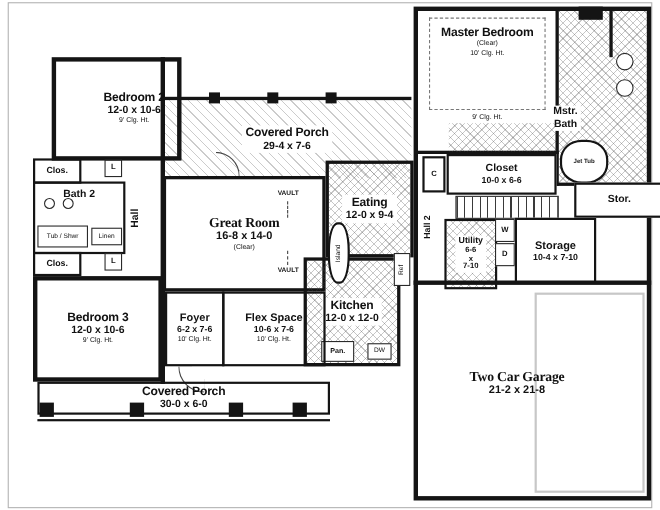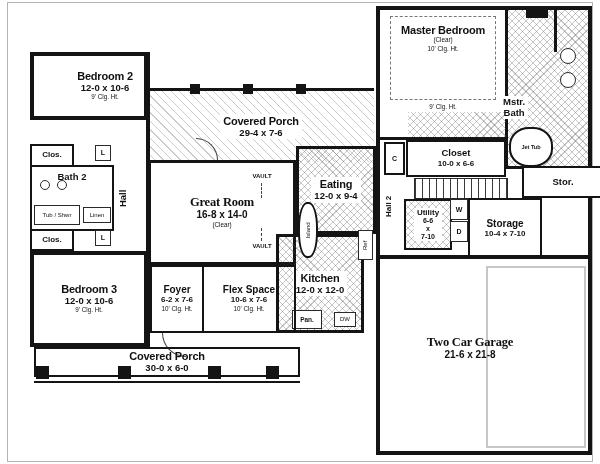--- a/index.html
+++ b/index.html
@@ -61,21 +61,21 @@
       <div class="name">Covered Porch</div>
       <div class="dims">29-4 x 7-6</div>
     </div>
   </div>
   <div class="post" style="left:190px;top:84px;width:10px;height:10px;"></div>
   <div class="post" style="left:243px;top:84px;width:10px;height:10px;"></div>
   <div class="post" style="left:296px;top:84px;width:10px;height:10px;"></div>
 
   <div class="wall" style="left:146px;top:52px;width:4px;height:297px;"></div>
 
-  <div class="room b4" style="left:30px;top:52px;width:118px;height:68px;padding-left:32px;">
+  <div class="room b4" style="left:47px;top:52px;width:118px;height:94px;padding-left:32px;">
     <div class="name">Bedroom 2</div>
     <div class="dims">12-0 x 10-6</div>
     <div class="note">9' Clg. Ht.</div>
   </div>
 
   <div class="room b2" style="left:30px;top:144px;width:44px;height:23px;">
     <div class="name-sm">Clos.</div>
   </div>
   <div class="room b1" style="left:95px;top:145px;width:16px;height:16px;">
     <div class="tiny7">L</div>
@@ -211,21 +211,21 @@
 
   <div class="room b2" style="left:522px;top:166px;width:82px;height:32px;background:#fff;">
     <div class="name-md">Stor.</div>
   </div>
 
   <div class="stairs" style="left:414px;top:178px;width:94px;height:21px;"></div>
   <div class="room" style="left:380px;top:182px;width:20px;height:48px;">
     <div class="vtext name-sm">Hall 2</div>
   </div>
 
-  <div class="room b2 hatch" style="left:404px;top:199px;width:48px;height:51px;text-align:center;">
+  <div class="room b2 hatch" style="left:404px;top:199px;width:48px;height:64px;text-align:center;">
     <div class="lbl">
       <div class="name-sm">Utility</div>
       <div class="tiny7">6-6</div>
       <div class="tiny7">x</div>
       <div class="tiny7">7-10</div>
     </div>
   </div>
   <div class="room b1" style="left:450px;top:199px;width:18px;height:21px;background:#fff;">
     <div class="tiny7">W</div>
   </div>
@@ -234,15 +234,15 @@
   </div>
   <div class="room b2" style="left:468px;top:198px;width:74px;height:60px;background:#fff;">
     <div class="name-md" style="font-size:10px;">Storage</div>
     <div class="dims-sm">10-4 x 7-10</div>
   </div>
 
   <div class="wall" style="left:376px;top:255px;width:216px;height:4px;"></div>
   <div class="gray-rect" style="left:486px;top:266px;width:100px;height:182px;"></div>
   <div class="abs" style="left:390px;top:335px;width:160px;text-align:center;">
     <div class="name-lg">Two Car Garage</div>
-    <div class="dims-lg">21-6 x 21-8</div>
+    <div class="dims-lg">21-2 x 21-8</div>
   </div>
 </div>
 
 </body></html>

